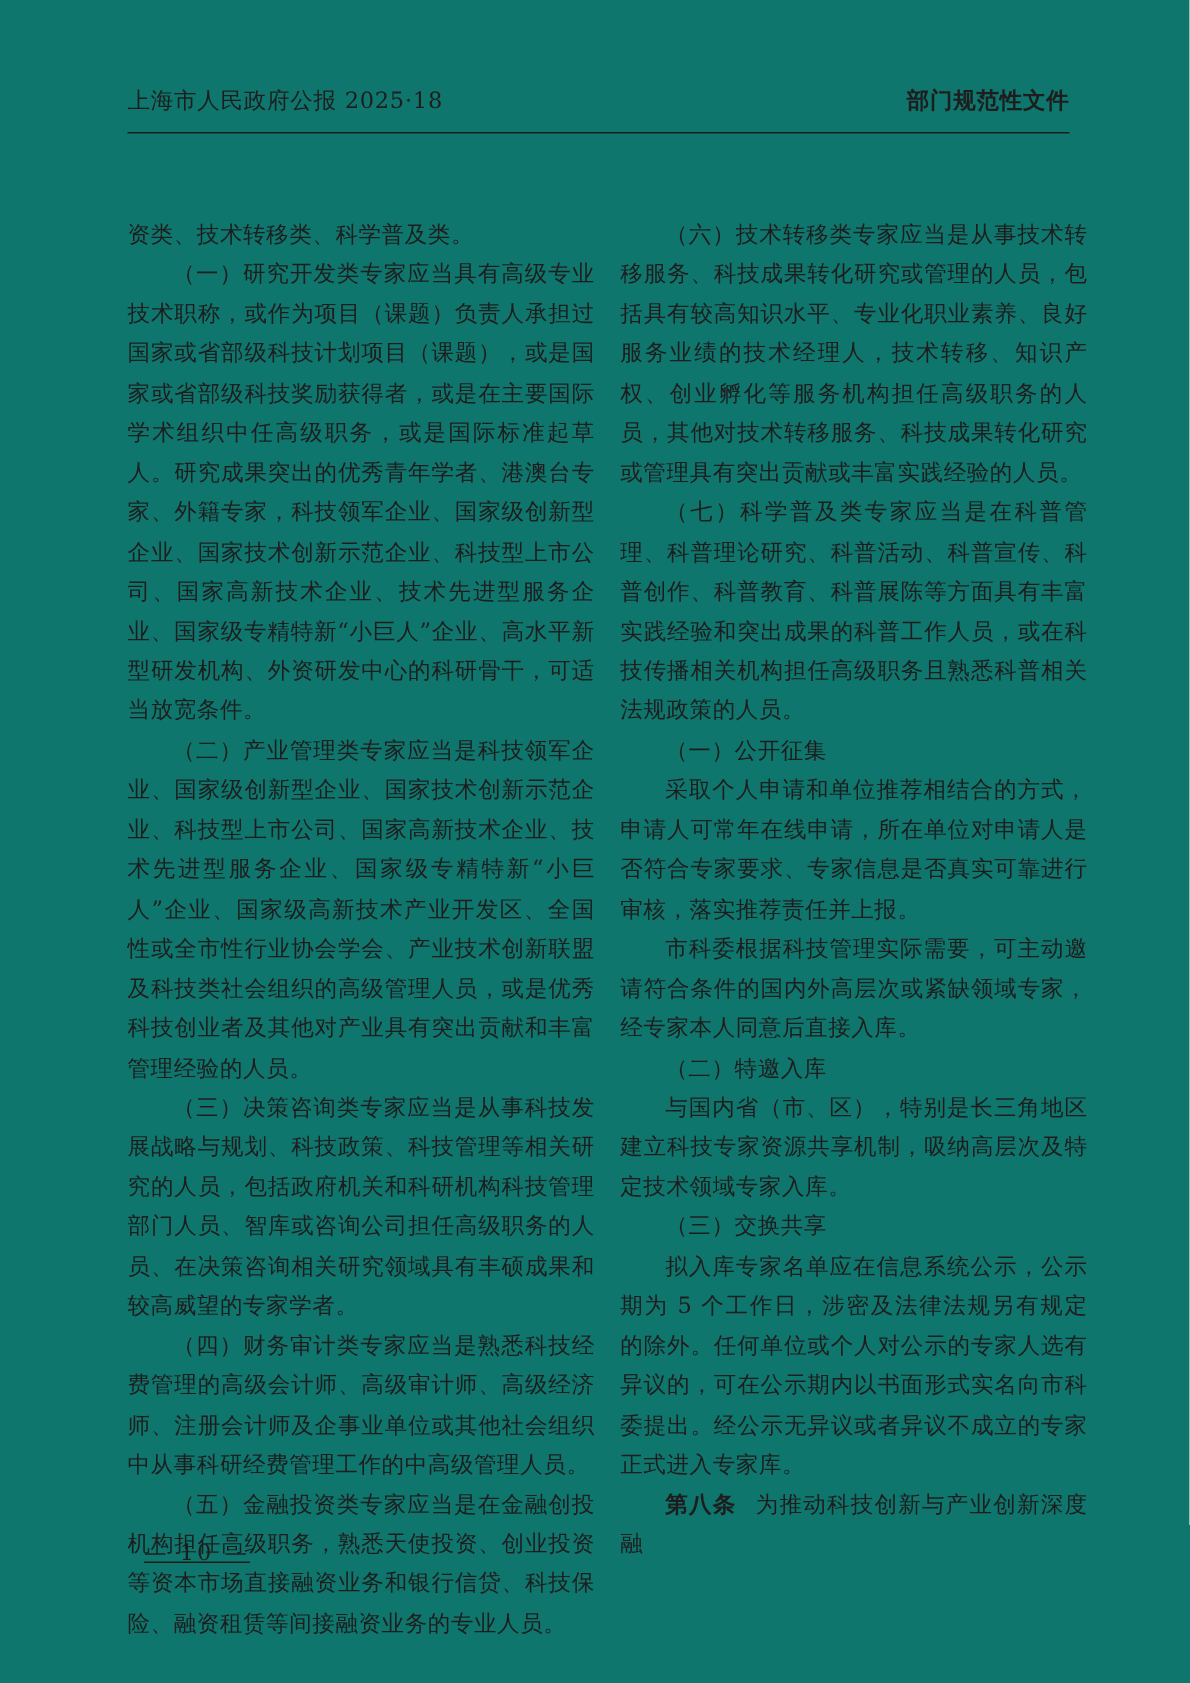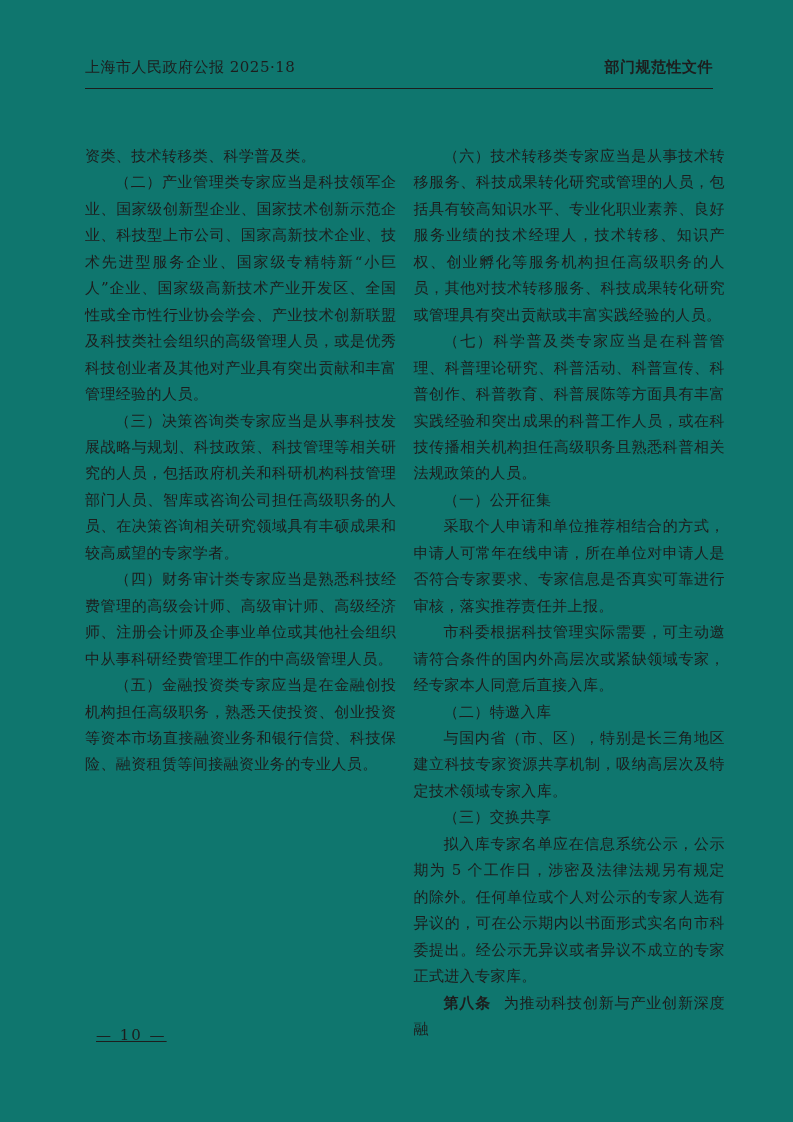--- a/index.html
+++ b/index.html
@@ -80,20 +80,21 @@
 
   <div class="header">
     <span class="left-title">上海市人民政府公报 2025·18</span>
     <span class="right-title">部门规范性文件</span>
   </div>
 
   <div class="columns">
 
     <div class="col">
       <p class="flush">资类、技术转移类、科学普及类。</p>
+      <p>（一）研究开发类专家应当具有高级专业技术职称，或作为项目（课题）负责人承担过国家或省部级科技计划项目（课题），或是国家或省部级科技奖励获得者，或是在主要国际学术组织中任高级职务，或是国际标准起草人。研究成果突出的优秀青年学者、港澳台专家、外籍专家，科技领军企业、国家级创新型企业、国家技术创新示范企业、科技型上市公司、国家高新技术企业、技术先进型服务企业、国家级专精特新“小巨人”企业、高水平新型研发机构、外资研发中心的科研骨干，可适当放宽条件。</p>
       <p>（二）产业管理类专家应当是科技领军企业、国家级创新型企业、国家技术创新示范企业、科技型上市公司、国家高新技术企业、技术先进型服务企业、国家级专精特新“小巨人”企业、国家级高新技术产业开发区、全国性或全市性行业协会学会、产业技术创新联盟及科技类社会组织的高级管理人员，或是优秀科技创业者及其他对产业具有突出贡献和丰富管理经验的人员。</p>
       <p>（三）决策咨询类专家应当是从事科技发展战略与规划、科技政策、科技管理等相关研究的人员，包括政府机关和科研机构科技管理部门人员、智库或咨询公司担任高级职务的人员、在决策咨询相关研究领域具有丰硕成果和较高威望的专家学者。</p>
       <p>（四）财务审计类专家应当是熟悉科技经费管理的高级会计师、高级审计师、高级经济师、注册会计师及企事业单位或其他社会组织中从事科研经费管理工作的中高级管理人员。</p>
       <p>（五）金融投资类专家应当是在金融创投机构担任高级职务，熟悉天使投资、创业投资等资本市场直接融资业务和银行信贷、科技保险、融资租赁等间接融资业务的专业人员。</p>
     </div>
 
     <div class="col">
       <p>（六）技术转移类专家应当是从事技术转移服务、科技成果转化研究或管理的人员，包括具有较高知识水平、专业化职业素养、良好服务业绩的技术经理人，技术转移、知识产权、创业孵化等服务机构担任高级职务的人员，其他对技术转移服务、科技成果转化研究或管理具有突出贡献或丰富实践经验的人员。</p>
       <p>（七）科学普及类专家应当是在科普管理、科普理论研究、科普活动、科普宣传、科普创作、科普教育、科普展陈等方面具有丰富实践经验和突出成果的科普工作人员，或在科技传播相关机构担任高级职务且熟悉科普相关法规政策的人员。</p>
       <p>（一）公开征集</p>

